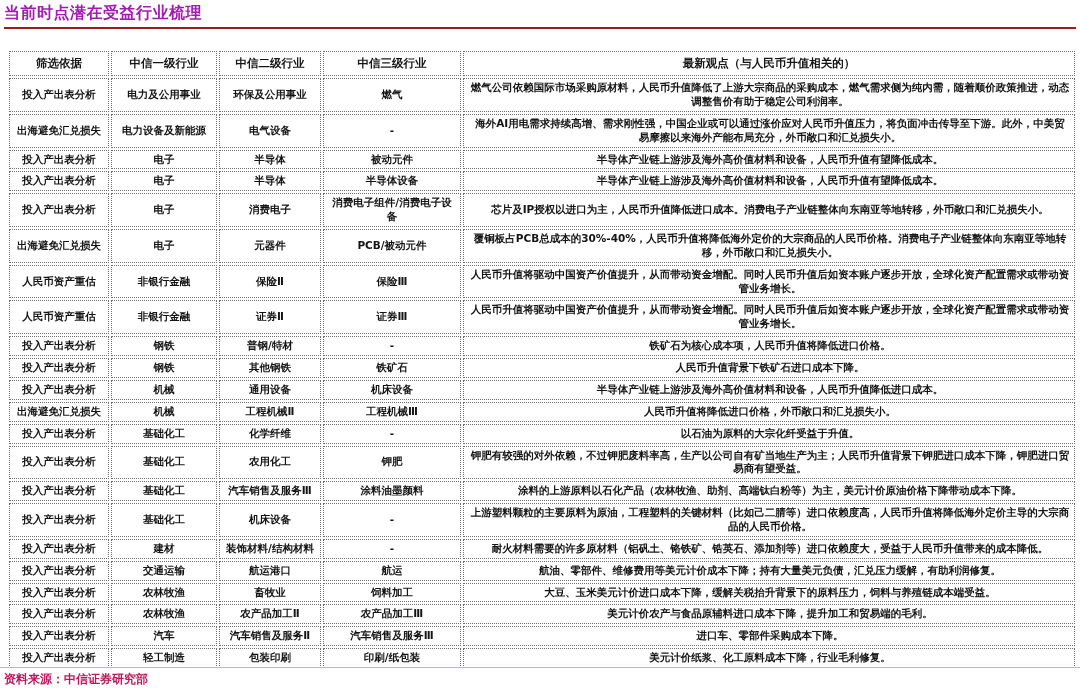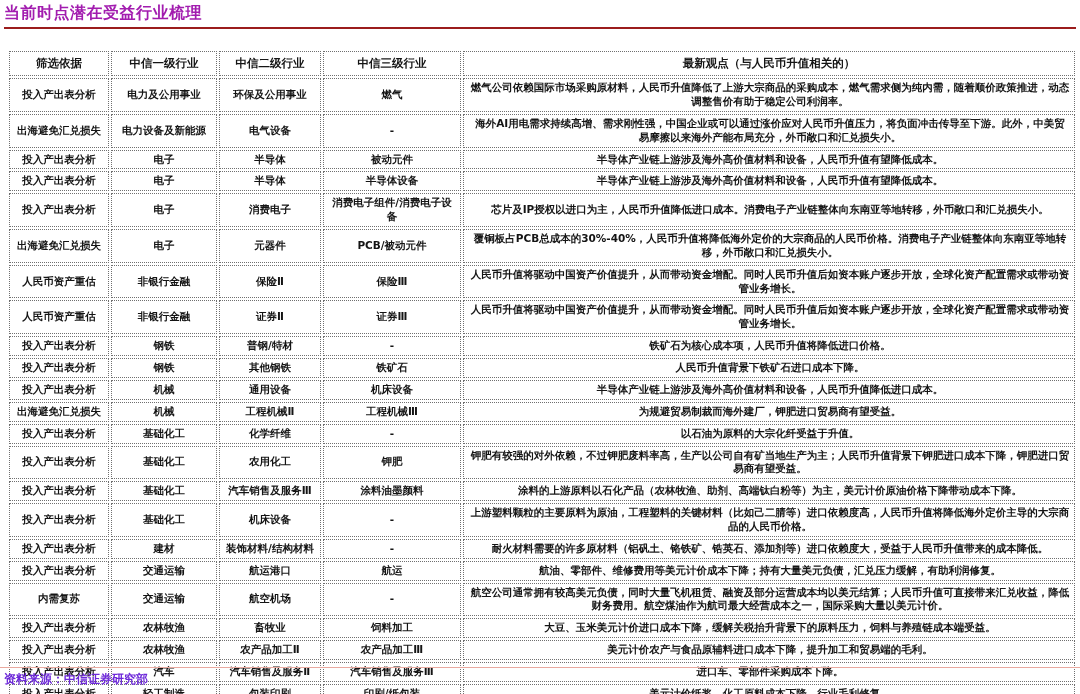--- a/index.html
+++ b/index.html
@@ -35,21 +35,21 @@
   col.col-l2 { width: 102px; }
   col.col-l3 { width: 138px; }
   col.col-view { width: 612px; }
 
   .footer-rule {
     position: absolute; left: 0; right: 0; bottom: 26px;
     border-bottom: 1.5px solid #e9a99f;
   }
   .footer-source {
     position: absolute; left: 4px; bottom: 6px;
-    font-size: 12px; font-weight: 700; color: #6d28d9;
+    font-size: 12px; font-weight: 700; color: #be185d;
   }
 </style>
 </head>
 <body>
 
 <div class="page">
 
   <div class="doc-title">当前时点潜在受益行业梳理</div>
   <div class="title-rule"></div>
 
@@ -146,21 +146,21 @@
           <td class="c">机械</td>
           <td class="c">通用设备</td>
           <td class="c">机床设备</td>
           <td class="view">半导体产业链上游涉及海外高价值材料和设备，人民币升值降低进口成本。</td>
         </tr>
         <tr>
           <td class="c">出海避免汇兑损失</td>
           <td class="c">机械</td>
           <td class="c">工程机械Ⅱ</td>
           <td class="c">工程机械Ⅲ</td>
-          <td class="view">为规避贸易制裁而海外建厂，钾肥进口贸易商有望受益。</td>
+          <td class="view">人民币升值将降低进口价格，外币敞口和汇兑损失小。</td>
         </tr>
         <tr>
           <td class="c">投入产出表分析</td>
           <td class="c">基础化工</td>
           <td class="c">化学纤维</td>
           <td class="c">-</td>
           <td class="view">以石油为原料的大宗化纤受益于升值。</td>
         </tr>
         <tr>
           <td class="c">投入产出表分析</td>
@@ -191,27 +191,20 @@
           <td class="view">耐火材料需要的许多原材料（铝矾土、铬铁矿、锆英石、添加剂等）进口依赖度大，受益于人民币升值带来的成本降低。</td>
         </tr>
         <tr>
           <td class="c">投入产出表分析</td>
           <td class="c">交通运输</td>
           <td class="c">航运港口</td>
           <td class="c">航运</td>
           <td class="view">航油、零部件、维修费用等美元计价成本下降；持有大量美元负债，汇兑压力缓解，有助利润修复。</td>
         </tr>
         <tr>
-          <td class="c">内需复苏</td>
-          <td class="c">交通运输</td>
-          <td class="c">航空机场</td>
-          <td class="c">-</td>
-          <td class="view">航空公司通常拥有较高美元负债，同时大量飞机租赁、融资及部分运营成本均以美元结算；人民币升值可直接带来汇兑收益，降低财务费用。航空煤油作为航司最大经营成本之一，国际采购大量以美元计价。</td>
-        </tr>
-        <tr>
           <td class="c">投入产出表分析</td>
           <td class="c">农林牧渔</td>
           <td class="c">畜牧业</td>
           <td class="c">饲料加工</td>
           <td class="view">大豆、玉米美元计价进口成本下降，缓解关税抬升背景下的原料压力，饲料与养殖链成本端受益。</td>
         </tr>
         <tr>
           <td class="c">投入产出表分析</td>
           <td class="c">农林牧渔</td>
           <td class="c">农产品加工Ⅱ</td>

